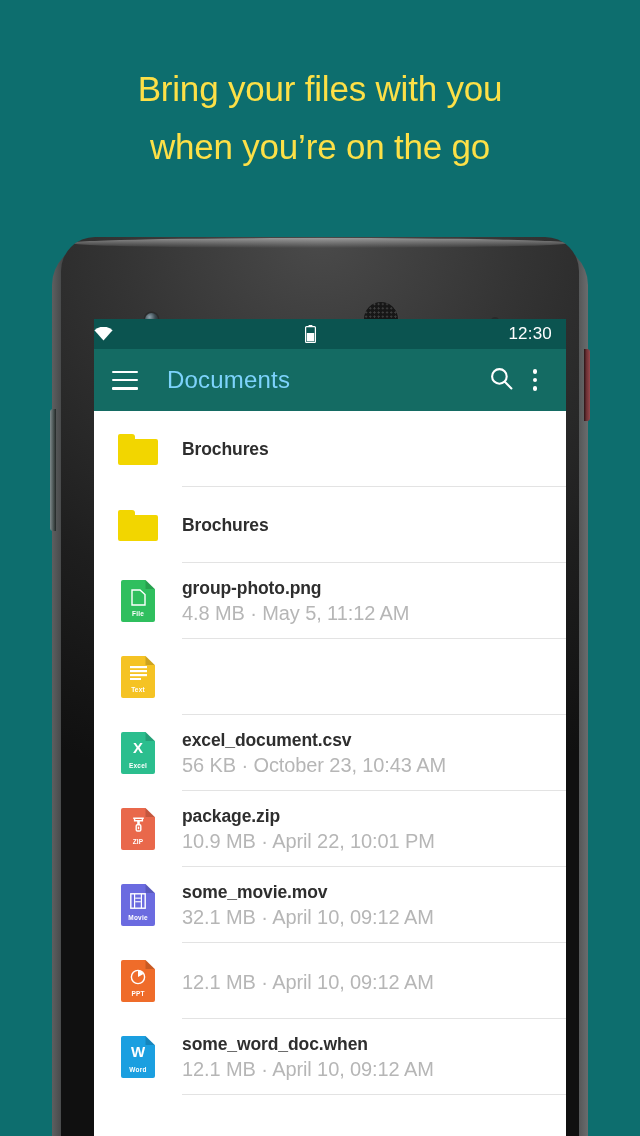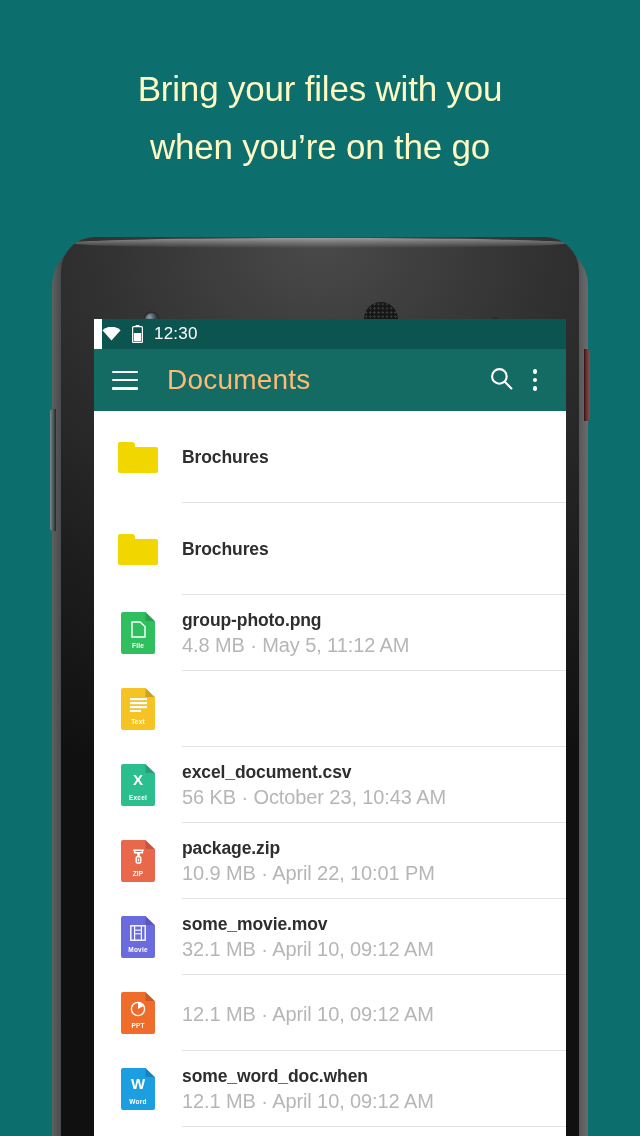--- a/index.html
+++ b/index.html
@@ -6,21 +6,21 @@
   html, body {
     width:640px; height:1136px;
     overflow:hidden;
     font-family:"Liberation Sans", sans-serif;
   }
   body { background:#0D6E6E; position:relative; }
 
   
   .headline {
     position:absolute; top:66px; left:0; width:640px;
-    text-align:center; color:#fef9c3;
+    text-align:center; color:#fde047;
     font-size:35px; line-height:46px; font-weight:400;
     letter-spacing:-0.2px;
   }
   .headline .l2 { display:block;margin-top:12px; }
 
   
   .device {
     position:absolute; left:52px; top:237px;
     width:536px; height:940px;
   }
@@ -77,51 +77,51 @@
   
   .screen {
     position:absolute; left:33px; top:82px;
     width:472px; height:858px;
     background:#ffffff; overflow:hidden;
   }
 
   
   .statusbar {
     height:30px; background:#0B5450;
-    display:flex; align-items:center; justify-content:flex-start;
-    padding-right:14px; gap:11px;margin-left:8px;
+    display:flex; align-items:center; justify-content:space-between;
+    padding-right:14px; gap:11px;
   }
   .statusbar .clock {
     color:#ffffff; font-size:17px; letter-spacing:.2px;
   }
   .wifi-icon { width:19px; height:14px; position:relative; }
   .wifi-icon svg { display:block; }
   .battery-icon { width:11px; height:18px; position:relative; }
 
   
   .appbar {
     height:62px; background:#146B63;
     display:flex; align-items:center; padding:0 14px;
   }
   .hamburger { width:26px; height:19px; margin-left:4px; margin-right:29px;
                display:flex; flex-direction:column; justify-content:space-between; cursor:pointer; }
   .hamburger span { display:block; height:2.6px; background:#fff; border-radius:1px; }
-  .appbar-title { color:#fdba74; font-size:28px; font-weight:400; flex:1; letter-spacing:.2px; }
+  .appbar-title { color:#7dd3fc; font-size:24px; font-weight:400; flex:1; letter-spacing:.2px; }
   .icon-btn { width:34px; height:34px; display:flex; align-items:center; justify-content:center; cursor:pointer; }
   .kebab { display:flex; flex-direction:column; gap:4px; align-items:center; }
   .kebab i { width:4.4px; height:4.4px; border-radius:50%; background:#fff; display:block; }
 
   
   .filelist { background:#ffffff; }
   .row {
     display:flex; align-items:center;
     padding:0 0 0 14px;
     height:76px; position:relative; cursor:pointer;
   }
-  .row.folder { height:92px; }
+  .row.folder { height:76px; }
   .row .divider {
     position:absolute; left:88px; right:0; bottom:0; height:1px; background:#e3e3e3;
   }
   .thumb { width:60px; display:flex; align-items:center; justify-content:center; flex-shrink:0; }
   .meta { flex:1; min-width:0; padding-left:14px; }
   .fname {
     font-size:17.5px; font-weight:bold; color:#2e2e2e;
     white-space:nowrap; overflow:hidden; text-overflow:ellipsis; letter-spacing:-0.1px;
   }
   .fsub {

